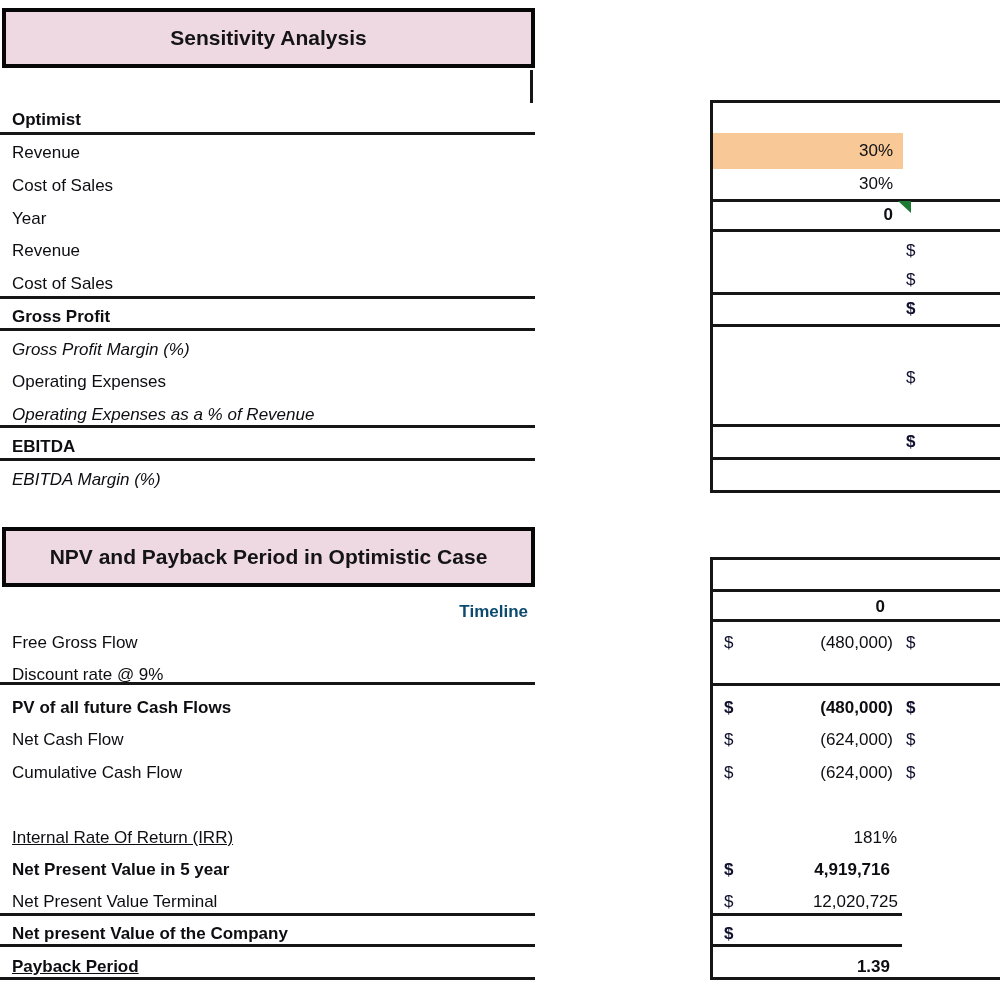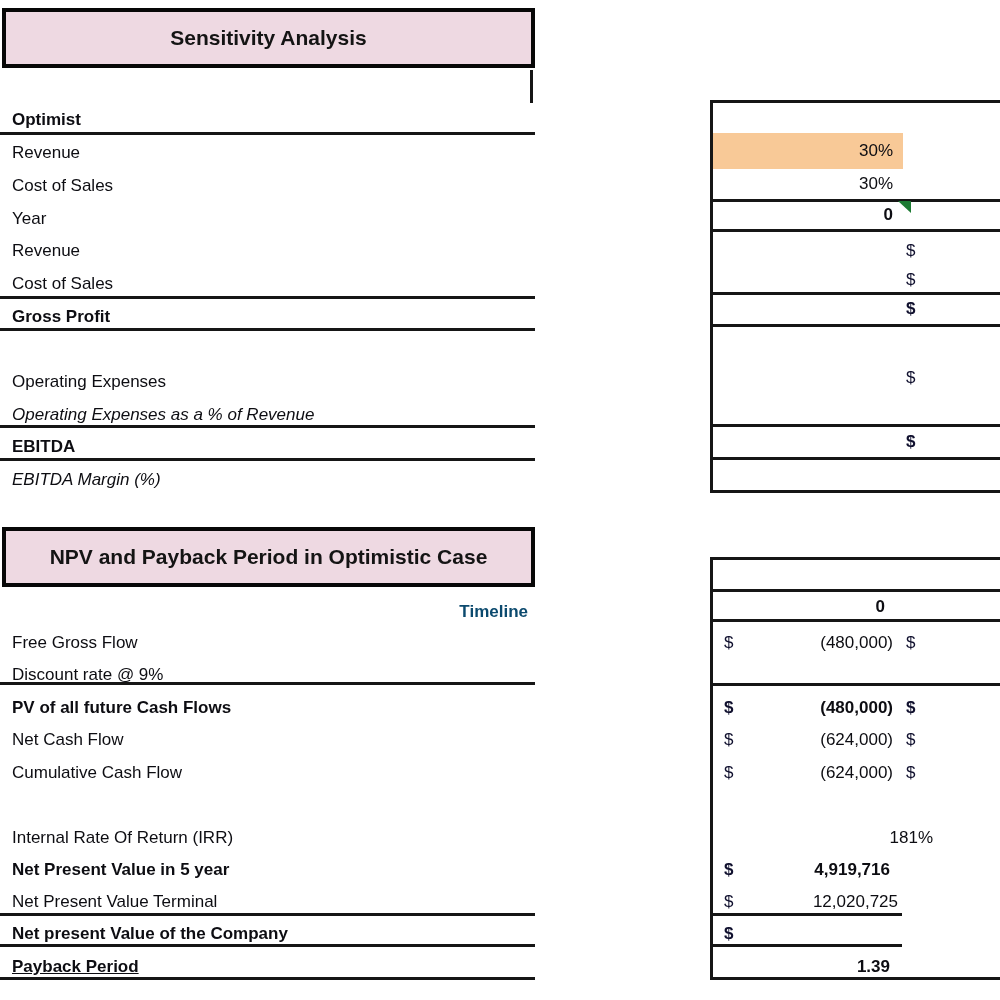--- a/index.html
+++ b/index.html
@@ -36,20 +36,21 @@
   </div>
   <div class="vline" style="left:530px;top:70px;height:33px;"></div>
 
   <div class="lbl b" style="top:108px;">Optimist</div>
   <div class="lbl" style="top:141px;">Revenue</div>
   <div class="lbl" style="top:174px;">Cost of Sales</div>
   <div class="lbl" style="top:207px;">Year</div>
   <div class="lbl" style="top:239px;">Revenue</div>
   <div class="lbl" style="top:272px;">Cost of Sales</div>
   <div class="lbl b" style="top:305px;">Gross Profit</div>
+  <div class="lbl i" style="top:338px;">Gross Profit Margin (%)</div>
   <div class="lbl" style="top:370px;">Operating Expenses</div>
   <div class="lbl i" style="top:403px;">Operating Expenses as a % of Revenue</div>
   <div class="lbl b" style="top:435px;">EBITDA</div>
   <div class="lbl i" style="top:468px;">EBITDA Margin (%)</div>
 
   <div class="hline" style="left:0;top:132px;width:535px;"></div>
   <div class="hline" style="left:0;top:296px;width:535px;"></div>
   <div class="hline" style="left:0;top:328px;width:535px;"></div>
   <div class="hline" style="left:0;top:425px;width:535px;"></div>
   <div class="hline" style="left:0;top:458px;width:535px;"></div>
@@ -79,21 +80,21 @@
     <span>NPV and Payback Period in Optimistic Case</span>
   </div>
 
   <div class="val b" style="left:300px;top:600px;width:228px;color:#0c4a6e;">Timeline</div>
 
   <div class="lbl" style="top:631px;">Free Gross Flow</div>
   <div class="lbl" style="top:663px;">Discount rate @ 9%</div>
   <div class="lbl b" style="top:696px;">PV of all future Cash Flows</div>
   <div class="lbl" style="top:728px;">Net Cash Flow</div>
   <div class="lbl" style="top:761px;">Cumulative Cash Flow</div>
-  <div class="lbl" style="top:826px;">Internal Rate Of Return (IRR)</div>
+  <div class="lbl" style="top:826px;text-decoration:underline;">Internal Rate Of Return (IRR)</div>
   <div class="lbl b" style="top:858px;">Net Present Value in 5 year</div>
   <div class="lbl" style="top:890px;">Net Present Value Terminal</div>
   <div class="lbl b" style="top:922px;">Net present Value of the Company</div>
   <div class="lbl b" style="top:955px;text-decoration:underline;">Payback Period</div>
 
   <div class="hline" style="left:0;top:682px;width:535px;"></div>
   <div class="hline" style="left:0;top:913px;width:535px;"></div>
   <div class="hline" style="left:0;top:944px;width:535px;"></div>
   <div class="hline" style="left:0;top:977px;width:535px;"></div>
 
@@ -117,21 +118,21 @@
   <div class="cur b" style="left:906px;top:696px;">$</div>
 
   <div class="cur" style="left:724px;top:728px;">$</div>
   <div class="val" style="left:713px;top:728px;width:180px;">(624,000)</div>
   <div class="cur" style="left:906px;top:728px;">$</div>
 
   <div class="cur" style="left:724px;top:761px;">$</div>
   <div class="val" style="left:713px;top:761px;width:180px;">(624,000)</div>
   <div class="cur" style="left:906px;top:761px;">$</div>
 
-  <div class="val" style="left:713px;top:826px;width:184px;padding-left:36px;">181%</div>
+  <div class="val" style="left:713px;top:826px;width:184px;">181%</div>
 
   <div class="cur b" style="left:724px;top:858px;">$</div>
   <div class="val b" style="left:713px;top:858px;width:177px;">4,919,716</div>
 
   <div class="cur" style="left:724px;top:890px;">$</div>
   <div class="val" style="left:713px;top:890px;width:177px;padding-left:8px;">12,020,725</div>
 
   <div class="cur b" style="left:724px;top:922px;">$</div>
 
   <div class="val b" style="left:713px;top:955px;width:177px;">1.39</div>

